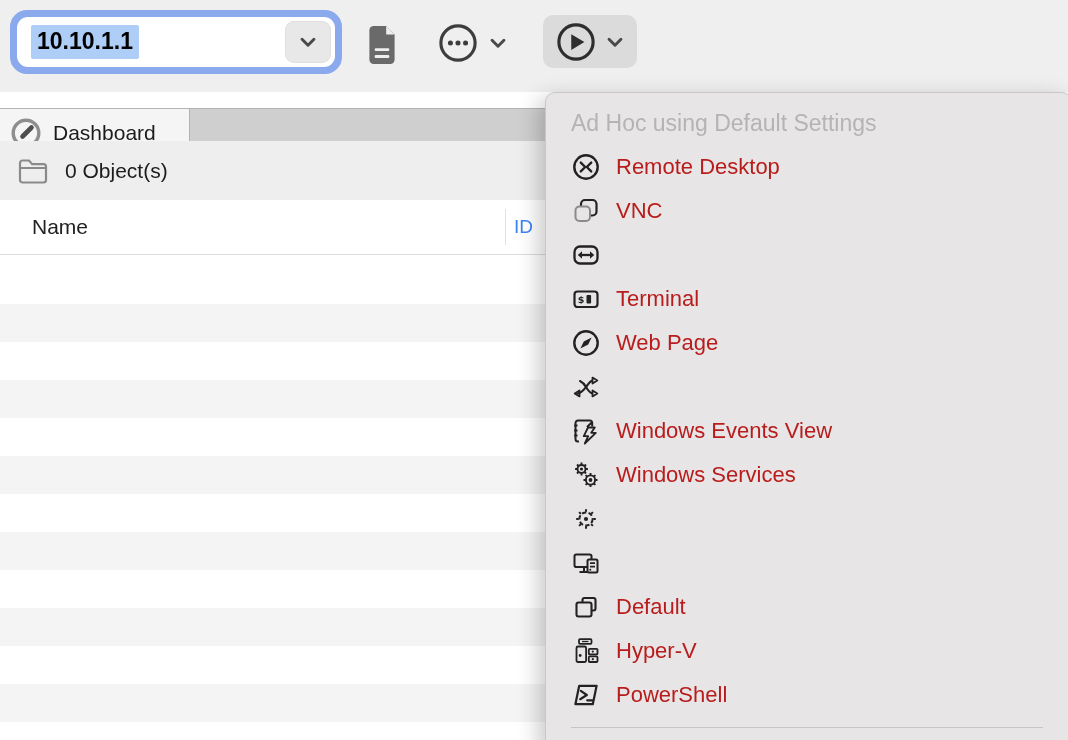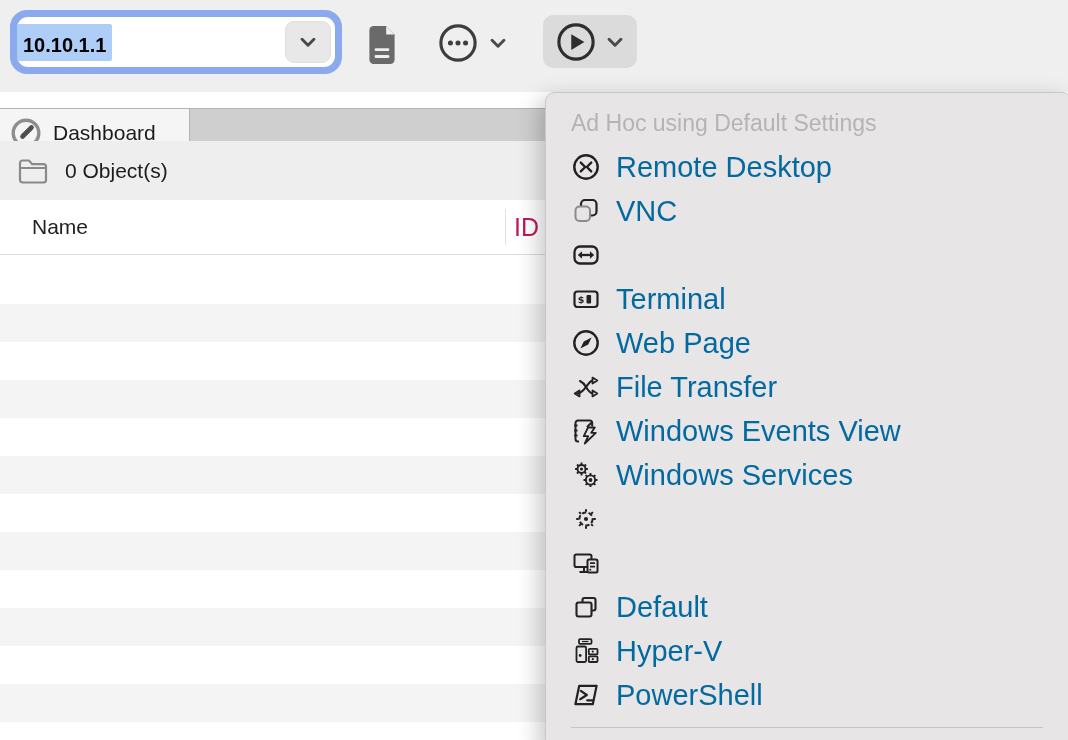--- a/index.html
+++ b/index.html
@@ -6,22 +6,22 @@
   html,body { width:1068px; height:740px; }
   body { font-family:"Liberation Sans", sans-serif; background:#fff; }
   #window { position:relative; width:1068px; height:740px; overflow:hidden; background:#fff; }
 
   
   .toolbar { position:absolute; left:0; top:0; width:1068px; height:92px; background:#f0eff0; }
   .combo { position:absolute; left:10px; top:10px; width:332px; height:64px;
            border:5px solid #8ba9ed; border-radius:17px; background:#8ba9ed; }
   .combo-field { position:absolute; left:2px; top:2px; right:2px; bottom:2px;
                  background:#fff; border-radius:11px; display:flex; align-items:center; }
-  .combo-text { font-size:20px; font-weight:700; color:#000;
-                background:#aecdf7; padding:10px 6px 4px 6px; border-radius:2px; }
+  .combo-text { margin-left:14px; font-size:23px; font-weight:700; color:#000;
+                background:#aecdf7; padding:3px 6px 4px 6px; border-radius:2px; }
   .combo-btn { position:absolute; right:6px; top:50%; transform:translateY(-50%);
                width:46px; height:42px; background:#e9e8e8; border:1px solid #e0dfdf;
                border-radius:9px; display:flex; align-items:center; justify-content:center; }
   .tb-btn { position:absolute; display:flex; align-items:center; justify-content:center; }
   .doc-btn { left:362px; top:22px; width:40px; height:46px; }
   .more-btn { left:436px; top:21px; width:74px; height:44px; gap:8px; }
   .play-group { left:543px; top:15px; width:94px; height:53px; background:#dcdbdb;
                 border-radius:10px; gap:7px; }
 
   
@@ -38,35 +38,35 @@
   .objectsbar .folder { margin-left:17px; width:32px; height:28px; }
   .objectsbar .count { margin-left:16px; font-size:21px; color:#1c1c1c; }
 
   
   .thead { position:absolute; left:0; top:200px; width:964px; height:55px; background:#fff;
            border-bottom:1px solid #dcdcdc; }
   .th-name { position:absolute; left:32px; top:0; height:100%; display:flex; align-items:center;
              font-size:21px; color:#222; }
   .th-sep { position:absolute; left:505px; top:9px; bottom:9px; width:1px; background:#e2e2e2; }
   .th-id { position:absolute; left:514px; top:0; height:100%; display:flex; align-items:center;
-           font-size:25px; color:#be185d; }
+           font-size:19px; color:#3b82f6; }
   .tbody { position:absolute; left:0; top:255px; width:1068px; height:485px; background:#fff; }
   .stripes { position:absolute; left:0; right:0; top:11px; bottom:0;
              background:repeating-linear-gradient(to bottom, #ffffff 0 38px, #f5f4f5 38px 76px); }
 
   
   .menu { position:absolute; left:545px; top:92px; width:527px; height:660px;
           background:#e7e5e5; border:1px solid #c9c7c7; border-radius:10px;
           box-shadow:-6px 6px 22px rgba(0,0,0,0.22); padding-top:8px; }
   .menu-header { height:44px; padding-left:25px; display:flex; align-items:center;
                  font-size:23px; color:#b5b3b3; }
   .menu-item { height:44px; padding-left:25px; display:flex; align-items:center; gap:15px; }
   .menu-item .mi-icon { width:30px; height:30px; flex:0 0 30px; display:flex;
                         align-items:center; justify-content:center; }
-  .menu-item .mi-label { font-size:29px; color:#0369a1; }
+  .menu-item .mi-label { font-size:22px; color:#b91c1c; }
   .menu-divider { height:1px; background:#c6c4c4; margin:10px 28px 0 25px; }
 
   svg { display:block; }
 </style>
 </head>
 <body>
 
 <div id="window">
 
   <div class="toolbar">
@@ -210,21 +210,20 @@
         <div class="menu-item">
     <span class="mi-icon">
             <svg width="30" height="30" viewBox="0 0 30 30" fill="none" stroke="#222" stroke-width="2.1">
               <path d="M6.5 21.5 C10.5 21 13 17.5 15 15 C17 12.5 18.5 9.5 21 8.8" stroke-linecap="round"></path>
               <path d="M9 9 C12 10.5 14 13 15 15 C16.5 17.5 18.5 20.5 21 21.2" stroke-linecap="round"></path>
               <polygon points="21.5,5.6 26.3,8.6 21.5,11.6" stroke-width="1.8" stroke-linejoin="round"></polygon>
               <polygon points="21.5,18.4 26.3,21.4 21.5,24.4" stroke-width="1.8" stroke-linejoin="round"></polygon>
               <polygon points="8.5,18.4 3.7,21.4 8.5,24.4" stroke-width="1.8" stroke-linejoin="round"></polygon>
             </svg>
           </span>
-    <span class="mi-label">File Transfer</span>
   </div>
         <div class="menu-item">
     <span class="mi-icon">
             <svg width="30" height="30" viewBox="0 0 30 30" fill="none" stroke="#222" stroke-width="2">
               <path d="M8 25.5 H7 A2.5 2.5 0 0 1 4.5 23 V7 A2.5 2.5 0 0 1 7 4.5 H19 A2.2 2.2 0 0 1 21.2 6.7 V10.5 M21.2 6 L16 11"></path>
               <path d="M3.2 9.5 H6.5 M3.2 14.5 H6.5 M3.2 19.5 H6.5" stroke-width="1.8"></path>
               <polygon points="17,11.5 23.8,11.5 20.2,16.8 24.8,16.8 13.8,27.5 17.2,20.2 12.8,20.2" fill="#e7e5e5" stroke-width="1.8" stroke-linejoin="round"></polygon>
             </svg>
           </span>
     <span class="mi-label">Windows Events View</span>

